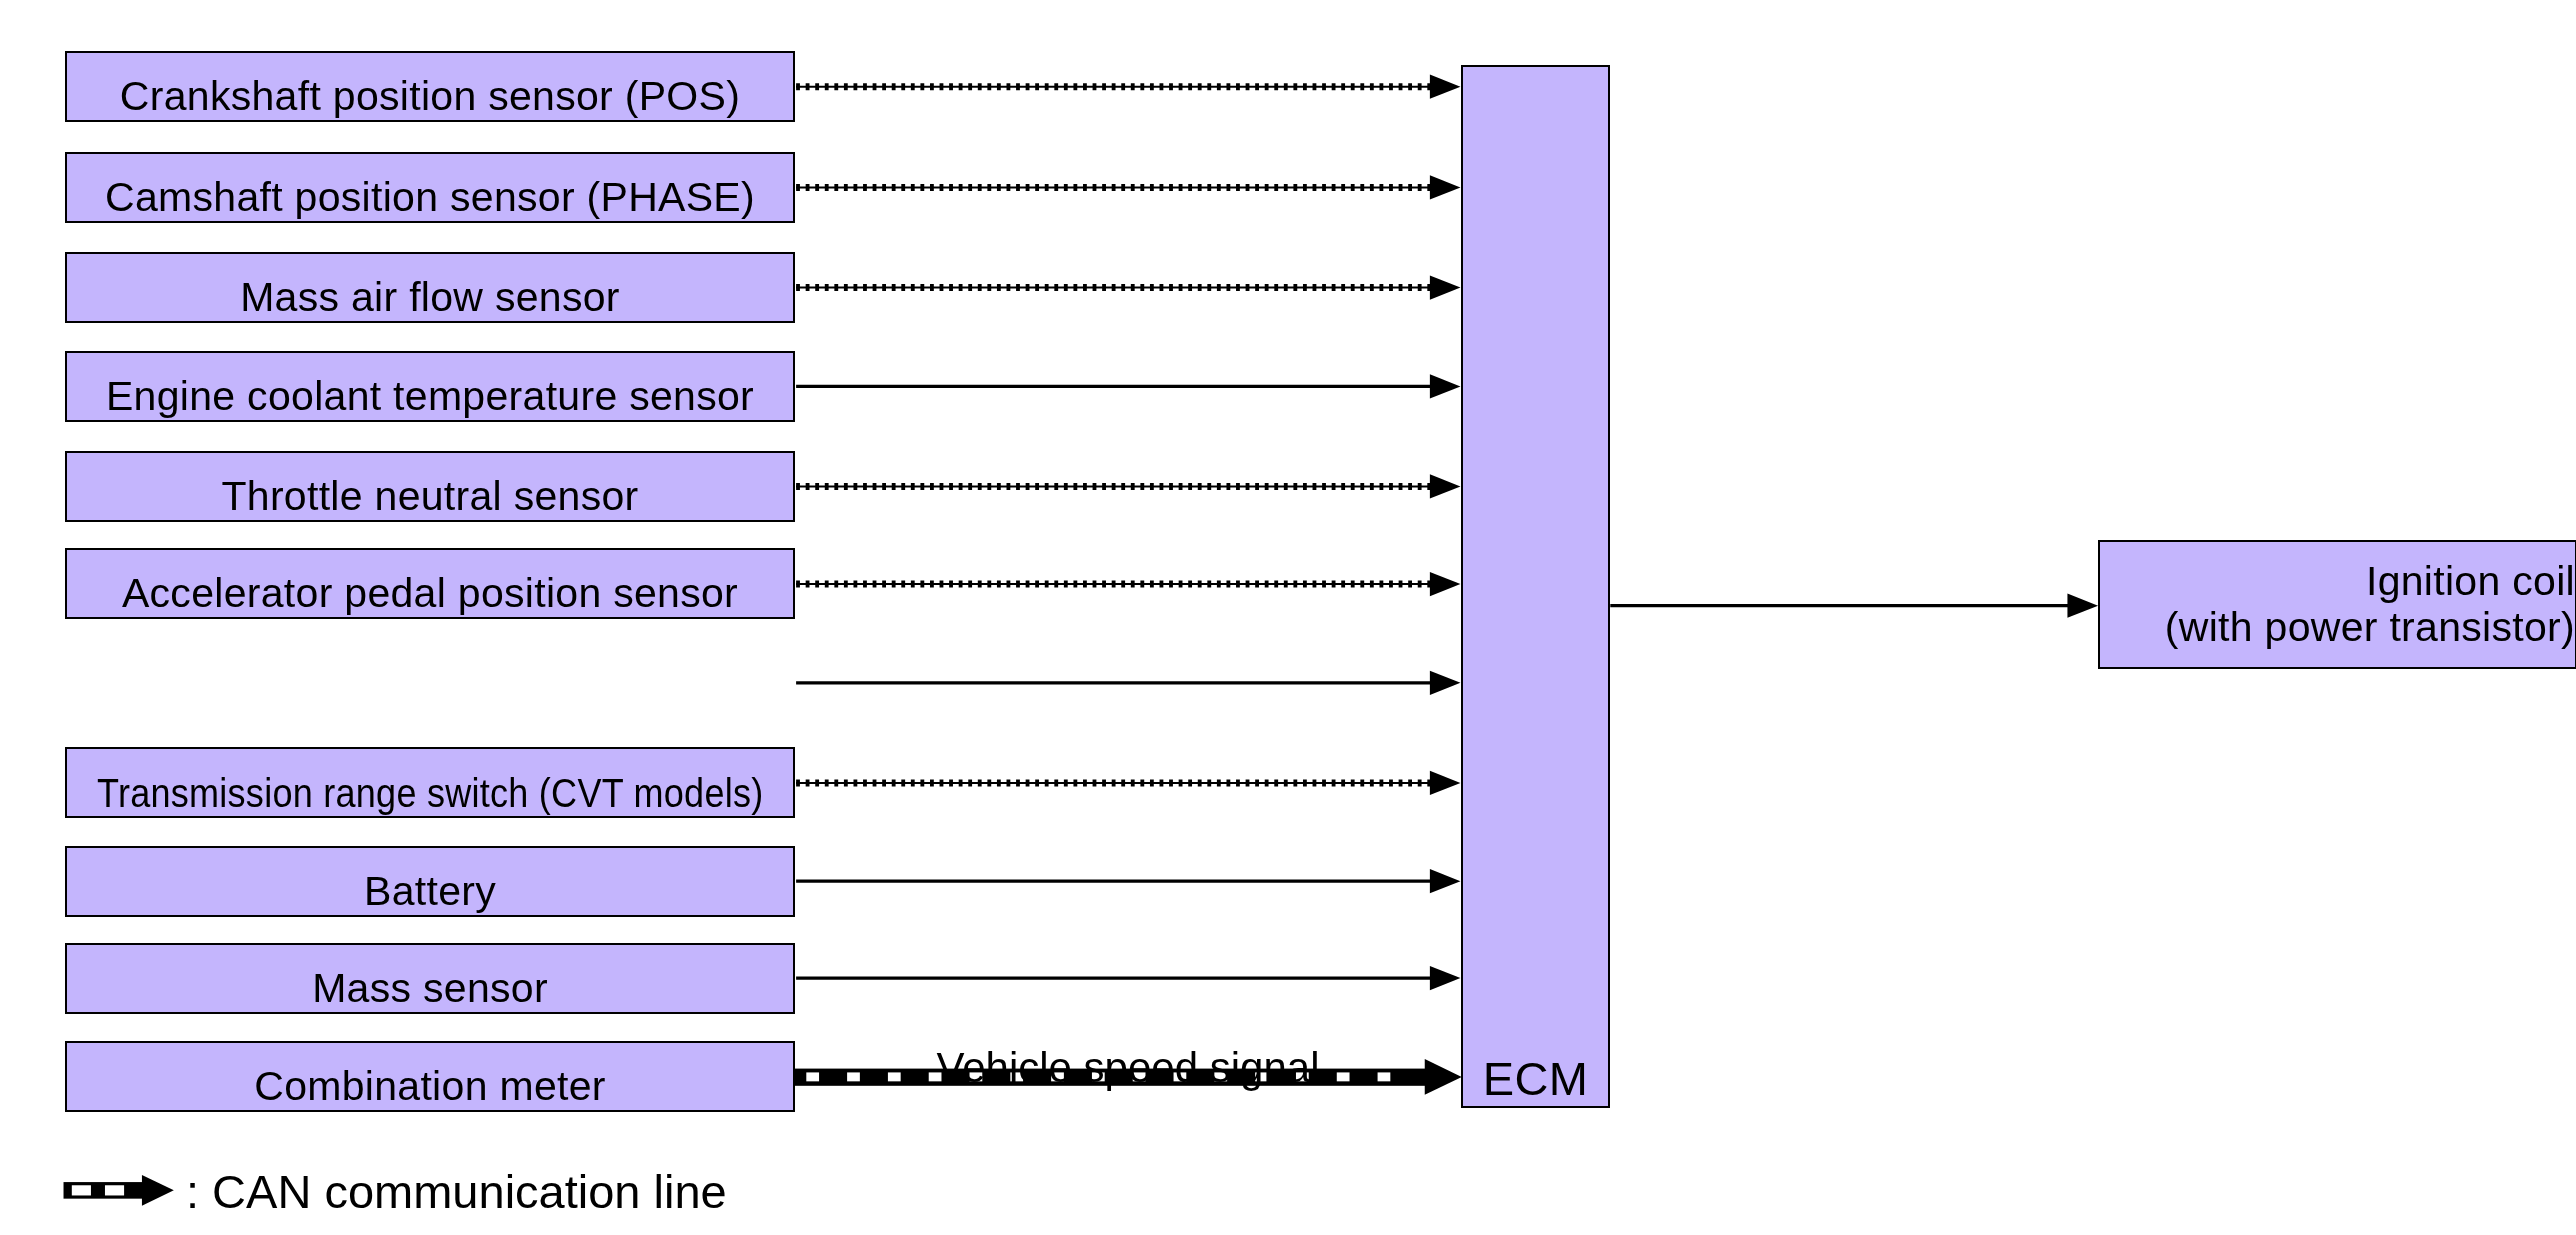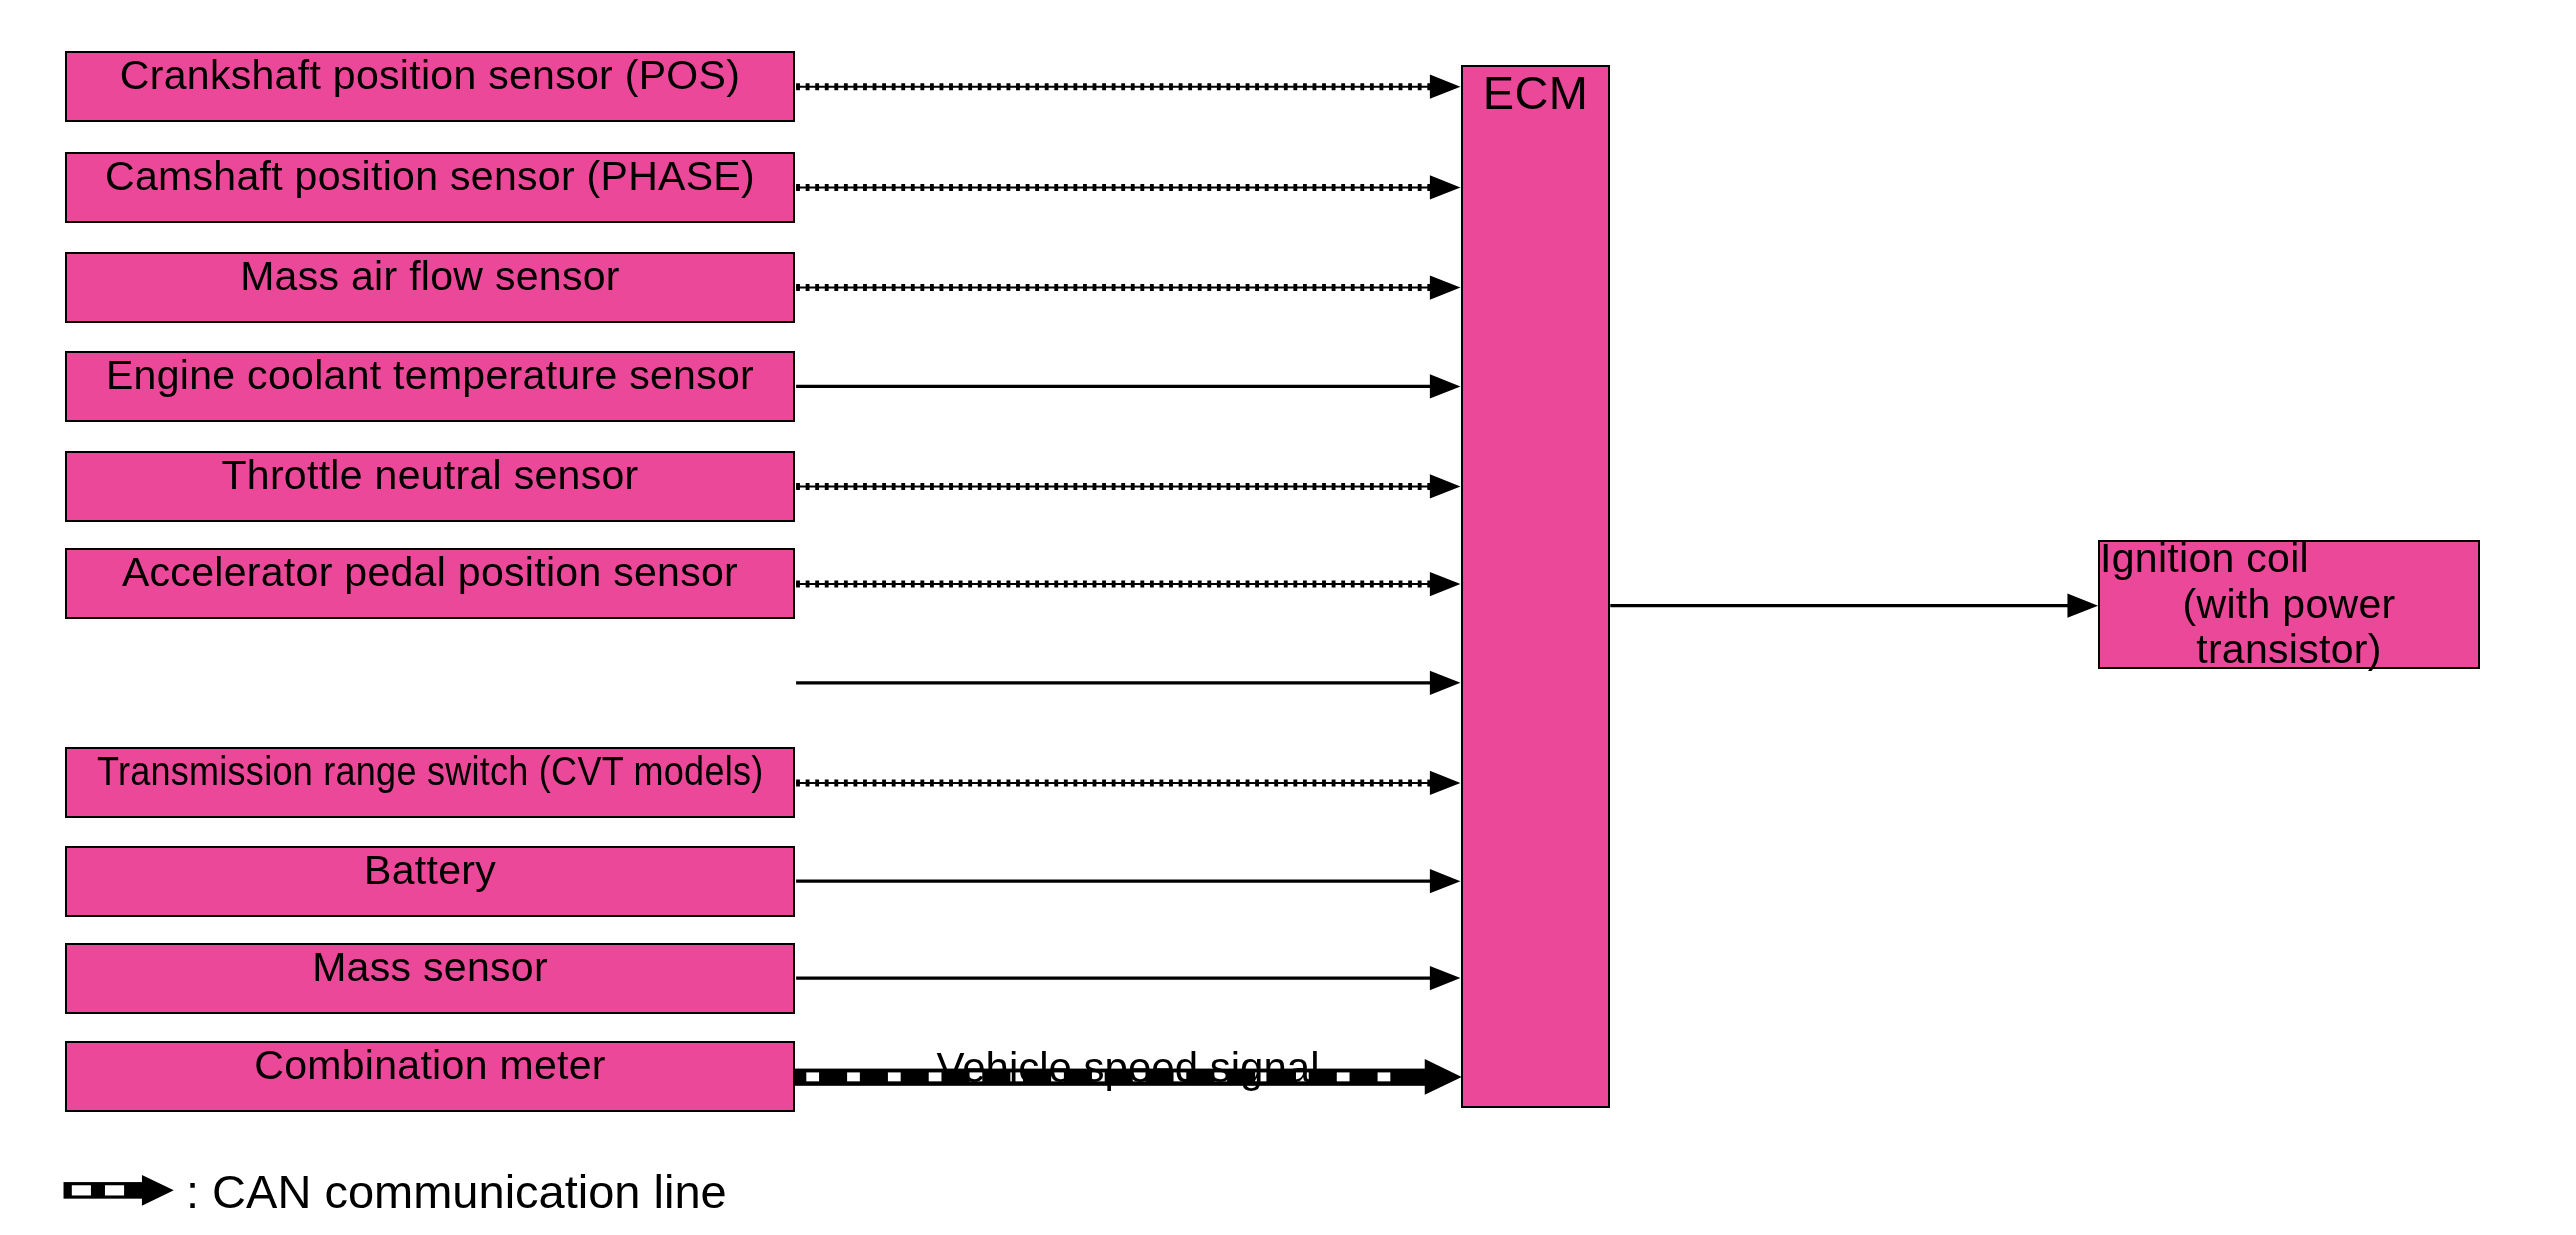--- a/index.html
+++ b/index.html
@@ -9,32 +9,32 @@
     width:2576px;height:1235px;
     background:#ffffff;
     font-family:"Liberation Sans","DejaVu Sans",sans-serif;
     color:#000;
   }
   .wires{position:absolute;left:0;top:0;width:2576px;height:1235px;}
   .box{
     position:absolute;
     box-sizing:border-box;
     border:2.6px solid #000;
-    background:#ec4899;
+    background:#c4b5fd;
     display:flex;
-    align-items:flex-start;
+    align-items:flex-end;
     justify-content:center;
     text-align:center;
     font-size:41px;
     line-height:1.12;
     letter-spacing:0.3px;
   }
   .input-box{left:65px;width:730px;height:71px;}
   .ecm-box{left:1461px;top:65px;width:149px;height:1043px;font-size:47px;}
-  .out-box{left:2098px;top:540px;width:382px;height:129px;flex-direction:column;}
+  .out-box{left:2098px;top:540px;width:479px;height:129px;flex-direction:column;}
   .condensed{display:inline-block;transform:scaleX(0.78);white-space:nowrap;font-size:40px;}
   .semi-condensed{display:inline-block;transform:scaleX(0.90);white-space:nowrap;font-size:40px;}
   .speed-label{
     position:absolute;left:795px;top:1040px;width:666px;height:52px;
     display:flex;align-items:flex-end;justify-content:center;
     font-size:42px;
   }
   .legend-text{
     position:absolute;left:186px;top:1165px;height:52px;
     display:flex;align-items:center;

